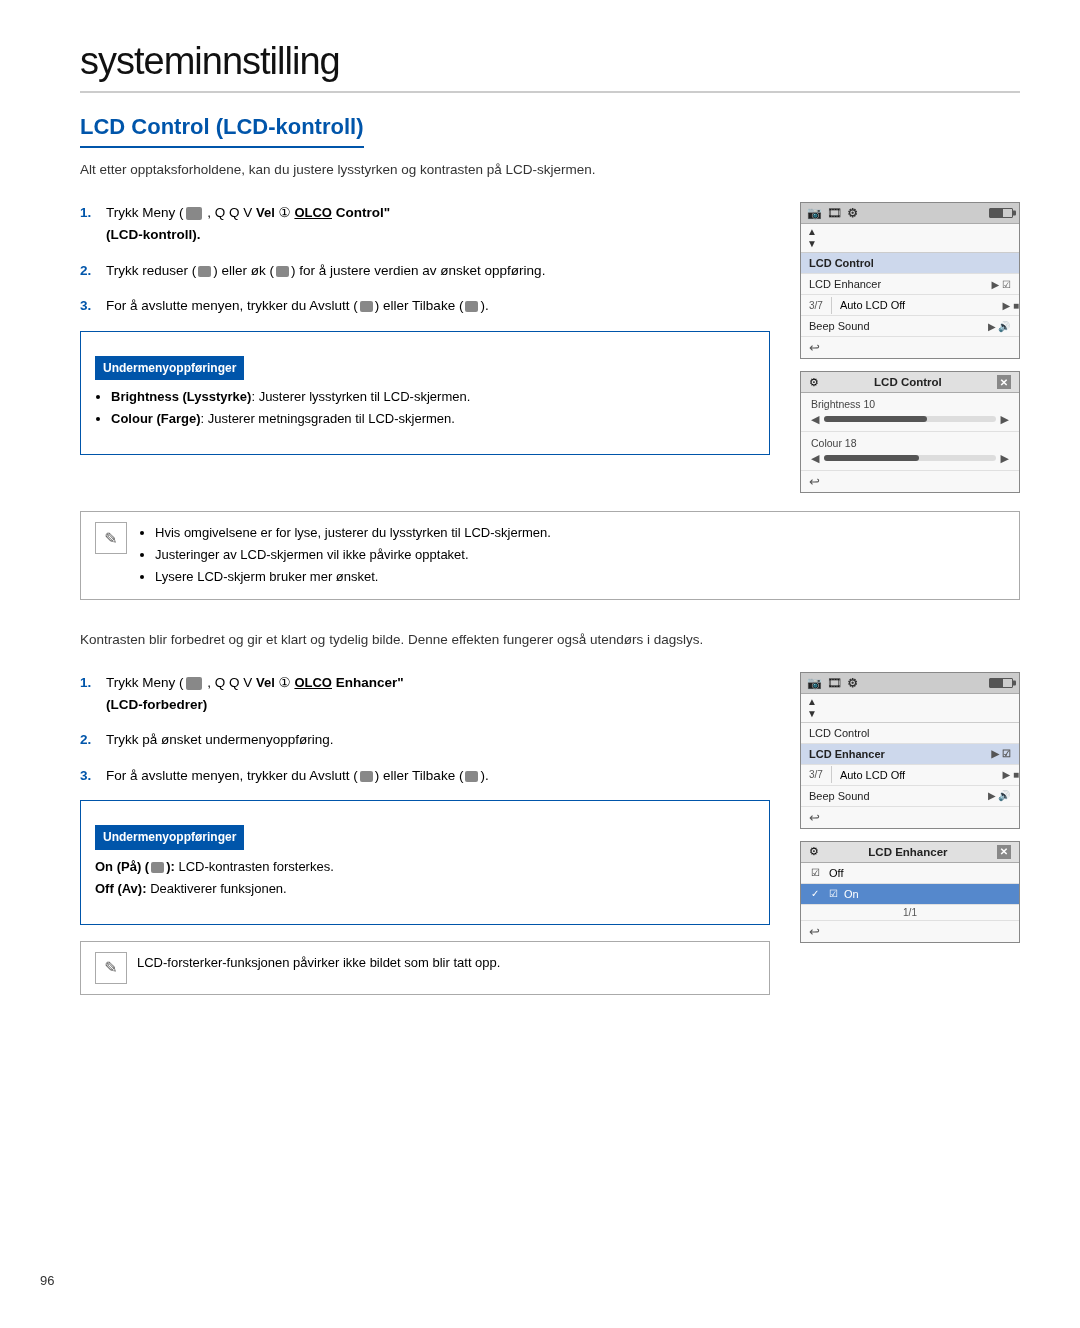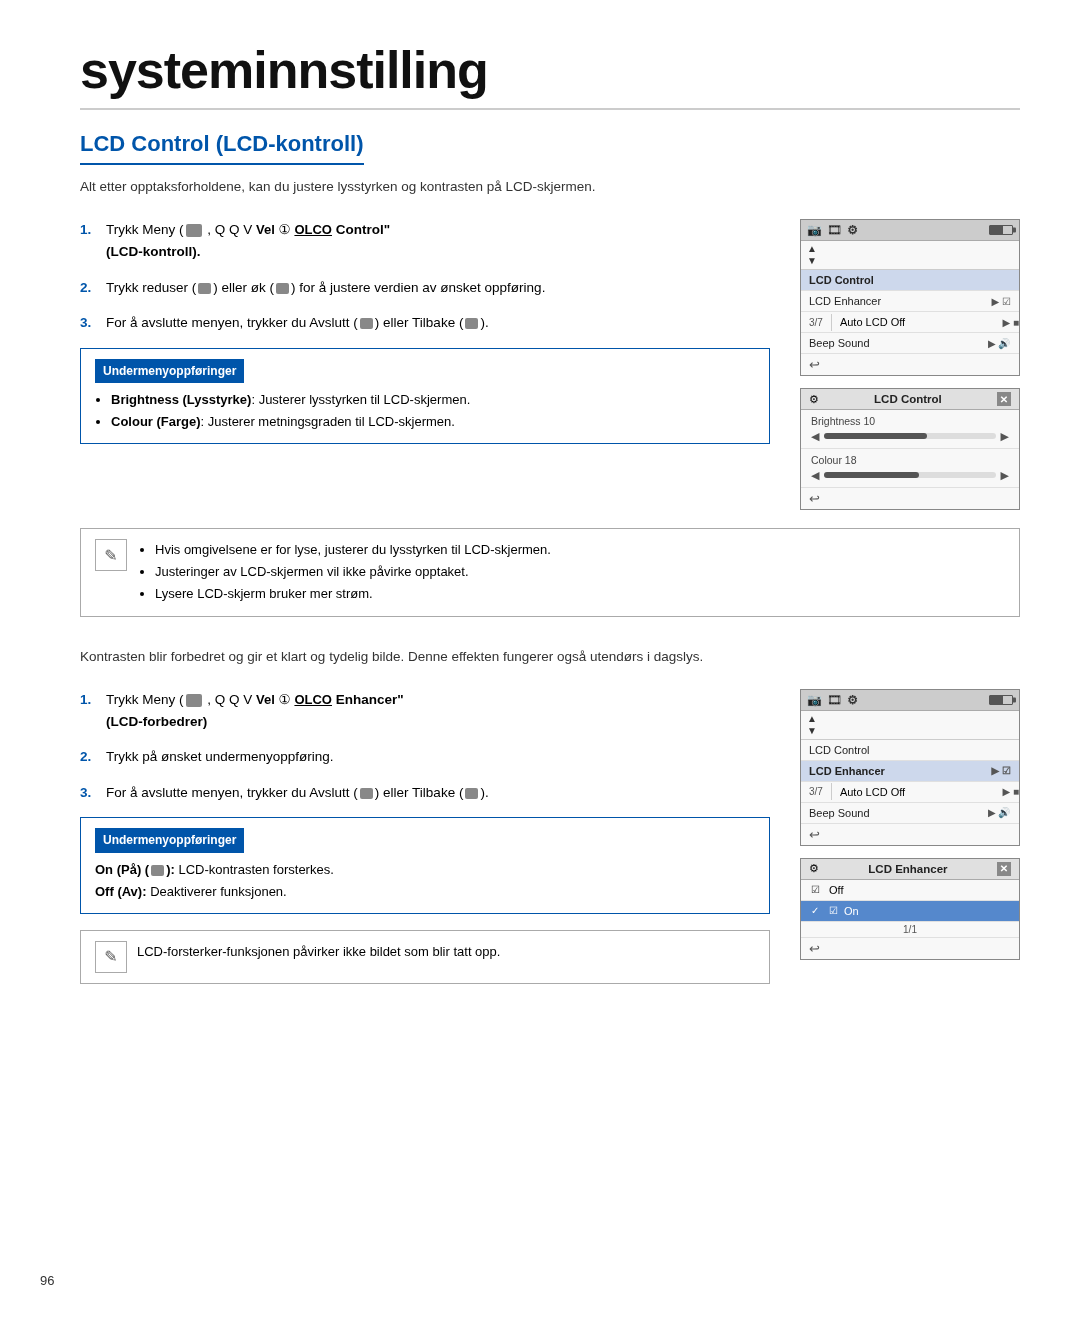--- a/index.html
+++ b/index.html
@@ -18,22 +18,22 @@
     .page-number {
       position: absolute;
       bottom: 40px;
       left: 40px;
       font-size: 13px;
       color: #333;
     }
 
     
     .main-title {
-      font-size: 52px;
-      font-weight: 700;
+      font-size: 38px;
+      font-weight: 400;
       letter-spacing: -1px;
       color: #111;
       border-bottom: 2px solid #ccc;
       padding-bottom: 8px;
       margin-bottom: 10px;
     }
 
     
     .section-heading {
       font-size: 22px;
@@ -180,21 +180,21 @@
     }
     .back-arrow {
       font-size: 13px;
       color: #555;
     }
 
     
     .submenu-box {
       border: 1.5px solid #0055aa;
       background: #fff;
-      padding: 10px 14px;
+      padding: 24px 14px;
       margin-bottom: 16px;
       font-size: 13px;
       line-height: 1.7;
     }
     .submenu-title {
       background: #0055aa;
       color: #fff;
       font-size: 12px;
       font-weight: bold;
       padding: 2px 8px;
@@ -479,21 +479,21 @@
       </div>
     </div>
   </div>
 
   
   <div class="note-box">
     <div class="note-icon">✎</div>
     <ul class="note-bullets">
       <li>Hvis omgivelsene er for lyse, justerer du lysstyrken til LCD-skjermen.</li>
       <li>Justeringer av LCD-skjermen vil ikke påvirke opptaket.</li>
-      <li>Lysere LCD-skjerm bruker mer strøm.</li>
+      <li>Lysere LCD-skjerm bruker mer ønsket.</li>
     </ul>
   </div>
 </div>
 
 <div class="section-block">
   <p class="section-intro">Kontrasten blir forbedret og gir et klart og tydelig bilde. Denne effekten fungerer også utendørs i dagslys.</p>
 
   <div class="section2-steps">
     <div class="steps-list">
 

